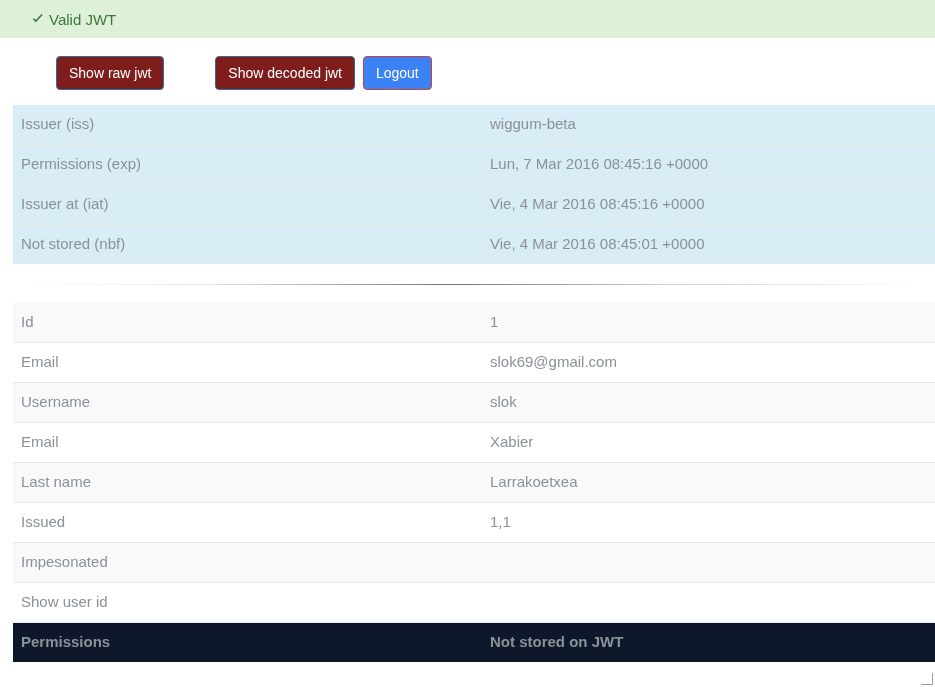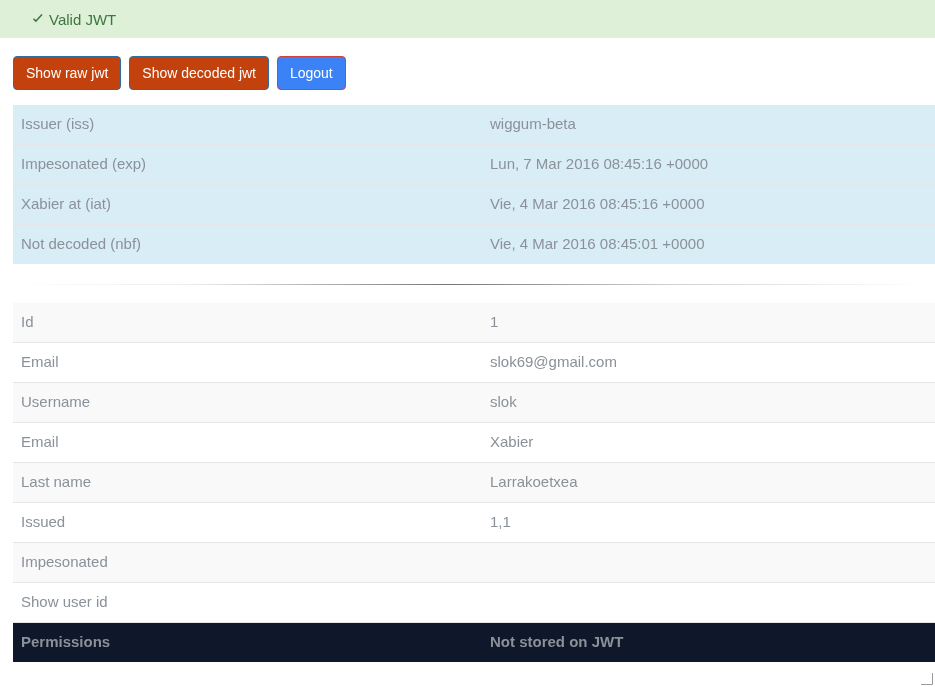--- a/index.html
+++ b/index.html
@@ -50,22 +50,23 @@
     padding: 6px 12px;
     border: 1px solid transparent;
     border-radius: 4px;
     color: #ffffff;
     cursor: pointer;
     vertical-align: top;
     margin-right: 4px;
     box-sizing: border-box;
   }
   .btn-primary {
-    background-color: #c2410c;
+    background-color: #7f1d1d;
     border-color: #2e6da4;
+    margin-left: 43px;
   }
   .btn-danger {
     background-color: #3b82f6;
     border-color: #d43f3a;
   }
 
   
   .table-wrap {
     padding: 0 13px;
     box-sizing: border-box;
@@ -145,29 +146,29 @@
 </div>
 
 <div class="table-wrap">
   <table class="data-table table-info">
     <tbody>
       <tr>
         <td class="col-label">Issuer (iss)</td>
         <td class="col-value">wiggum-beta</td>
       </tr>
       <tr>
-        <td class="col-label">Impesonated (exp)</td>
+        <td class="col-label">Permissions (exp)</td>
         <td class="col-value">Lun, 7 Mar 2016 08:45:16 +0000</td>
       </tr>
       <tr>
-        <td class="col-label">Xabier at (iat)</td>
+        <td class="col-label">Issuer at (iat)</td>
         <td class="col-value">Vie, 4 Mar 2016 08:45:16 +0000</td>
       </tr>
       <tr>
-        <td class="col-label">Not decoded (nbf)</td>
+        <td class="col-label">Not stored (nbf)</td>
         <td class="col-value">Vie, 4 Mar 2016 08:45:01 +0000</td>
       </tr>
     </tbody>
   </table>
 </div>
 
 <div class="divider-wrap">
   <hr class="gradient-rule">
 </div>
 

